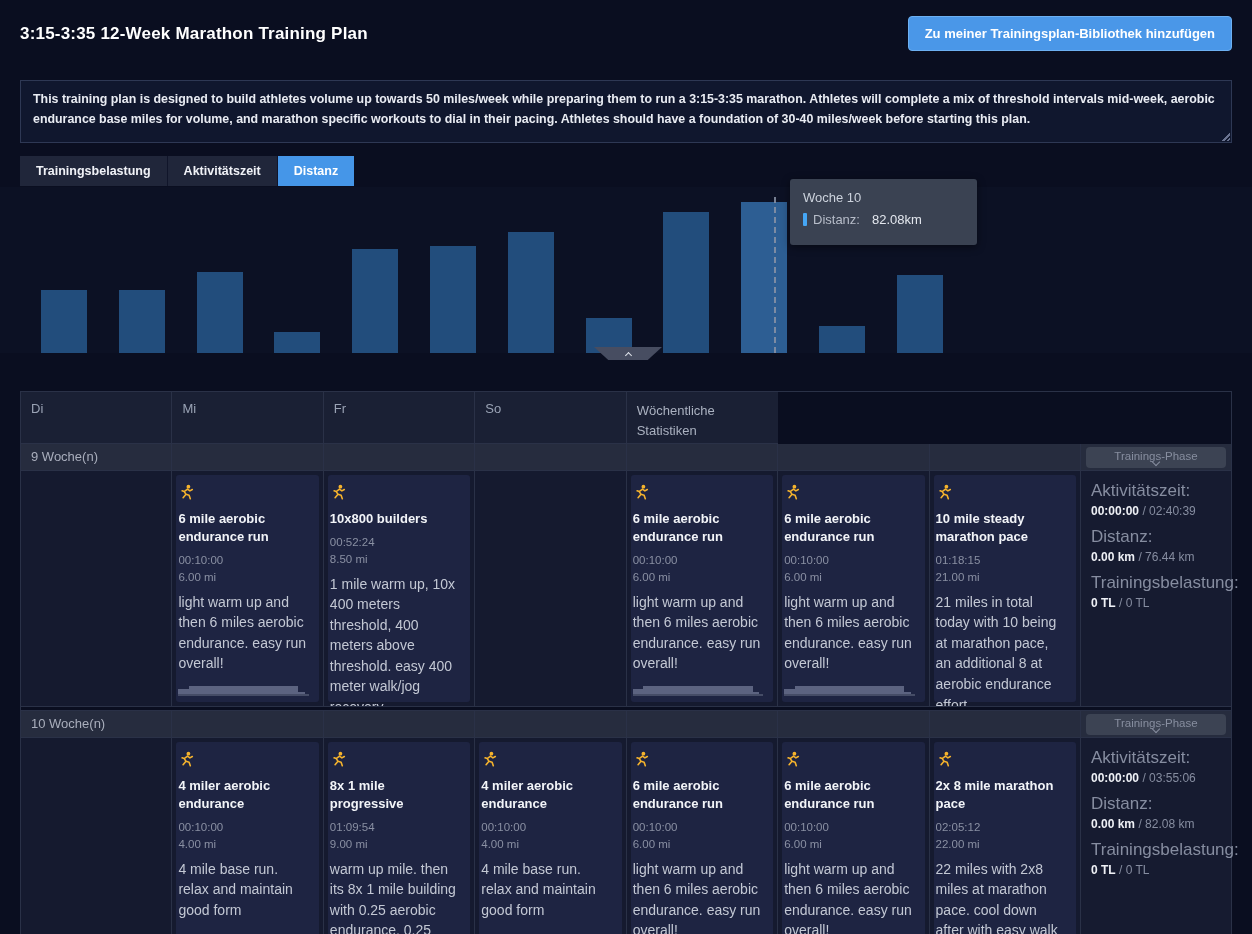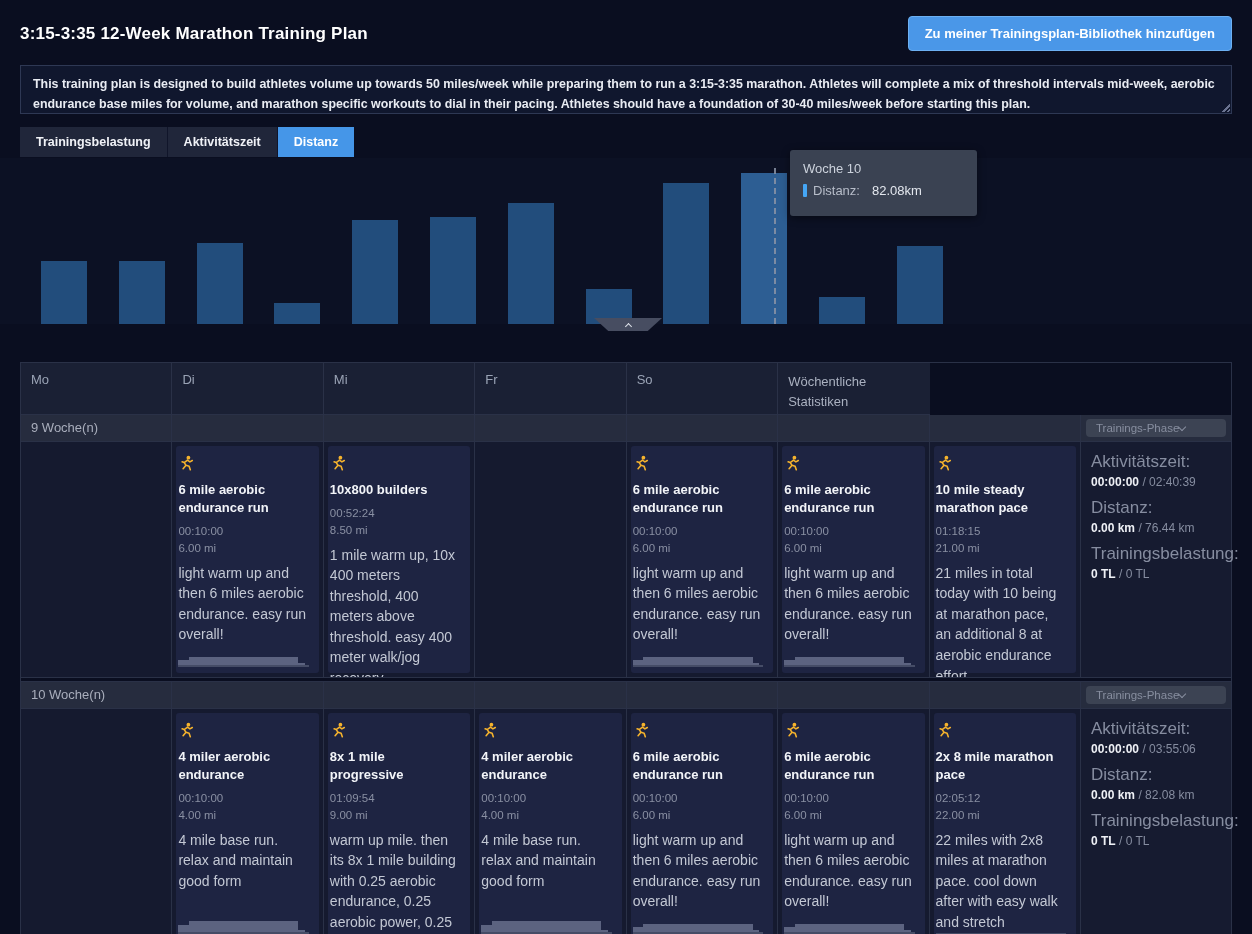--- a/index.html
+++ b/index.html
@@ -6,22 +6,22 @@
   html,body { width:1252px; height:934px; overflow:hidden; }
   body { background:#0a0e20; font-family:"Liberation Sans", sans-serif; color:#e8eaf0; position:relative; }
 
   
   .hdr { display:flex; justify-content:space-between; align-items:center; padding:16px 20px 12px 20px; }
   .title { font-size:17px; font-weight:700; color:#ffffff; letter-spacing:.2px; }
   .btn-add { background:#4a97e8; color:#fff; font-size:13px; font-weight:700; border:1px solid #6db0f2;
              border-radius:4px; padding:9px 16px; cursor:pointer; }
 
   
-  .desc-box { position:relative; margin:2px 20px 0 20px; background:#10172e; border:1px solid #2e3854;
-              padding:8px 14px 8px 12px; font-size:12.4px; font-weight:700; color:#e9ecf3; line-height:1.65; height:49px; overflow:hidden; }
+  .desc-box { position:relative; margin:17px 20px 0 20px; background:#10172e; border:1px solid #2e3854;
+              padding:8px 14px 8px 12px; font-size:12.4px; font-weight:700; color:#e9ecf3; line-height:1.65; height:63px; overflow:hidden; }
   .desc-box .resize-grip { position:absolute; right:1px; bottom:1px; width:9px; height:9px;
               clip-path:polygon(100% 0,100% 100%,0 100%);
               background:repeating-linear-gradient(135deg,#6a7390 0 1.5px,transparent 1.5px 3.5px); }
 
   
   .tabs { display:flex; margin:13px 20px 0 20px; }
   .tab { background:#20263a; color:#f0f2f7; font-size:12.5px; font-weight:700; padding:8px 16px;
          border-right:1px solid #10152a; cursor:pointer; }
   .tab.active { background:#4596e8; color:#ffffff; border-right:none; }
 
@@ -49,21 +49,21 @@
   .cal-row > div:last-child { border-right:none; }
   .gap-row { height:4px; background:#0a0e20; border-bottom:1px solid #2a3147; }
 
   .day-header { height:52px; background:#1a2034; color:#9aa3b5; font-size:13px; padding:9px 10px; }
   .stats-header { color:#aab1c0; line-height:1.5; }
 
   .week-head > div { background:#262c3e; height:27px; }
   .week-label { color:#a9aebc; font-size:13px; padding:5px 10px; }
   .phase-cell { background:#262c3e; display:flex; align-items:center; padding:2px 5px; }
   .phase-btn { background:#3c4353; border-radius:4px; color:#878e9f; font-size:11.5px; width:100%;
-               display:flex; justify-content:flex-start; align-items:center; padding:3px 10px; cursor:pointer; }
+               display:flex; justify-content:space-between; align-items:center; padding:3px 10px; cursor:pointer;flex-direction:column; }
   .chev-down { width:6px; height:6px; border-right:1.5px solid #878e9f; border-bottom:1.5px solid #878e9f;
                transform:rotate(45deg); margin-top:-3px; }
 
   .week-row > div { height:236px; }
   .day-cell { background:#151a2f; padding:4px; overflow:hidden; }
   .card { background:#1e2442; border-radius:3px; height:100%; padding:9px 10px 6px 2px;
           display:flex; flex-direction:column; cursor:pointer; }
   .card-icon { height:18px; margin-bottom:8px; }
   .card-title { font-size:13px; font-weight:700; color:#f2f4f8; line-height:1.4; margin-bottom:6px; }
   .card-meta { font-size:11.5px; color:#8a90a3; line-height:1.45; }
@@ -121,21 +121,20 @@
       <span class="tt-value">82.08km</span>
     </div>
   </div>
   <div class="handle">
     <span class="chev-up"></span>
   </div>
 </div>
 
 <div class="calendar" id="calendar">
     <div class="cal-row">
-      <div class="day-header">Mo</div>
       <div class="day-header">Di</div>
       <div class="day-header">Mi</div>
       <div class="day-header">Fr</div>
       <div class="day-header">So</div>
       <div class="day-header stats-header">Wöchentliche Statistiken</div>
     </div>
     <div class="cal-row week-head">
       <div class="week-label">9 Woche(n)</div>
       <div></div>
       <div></div>

